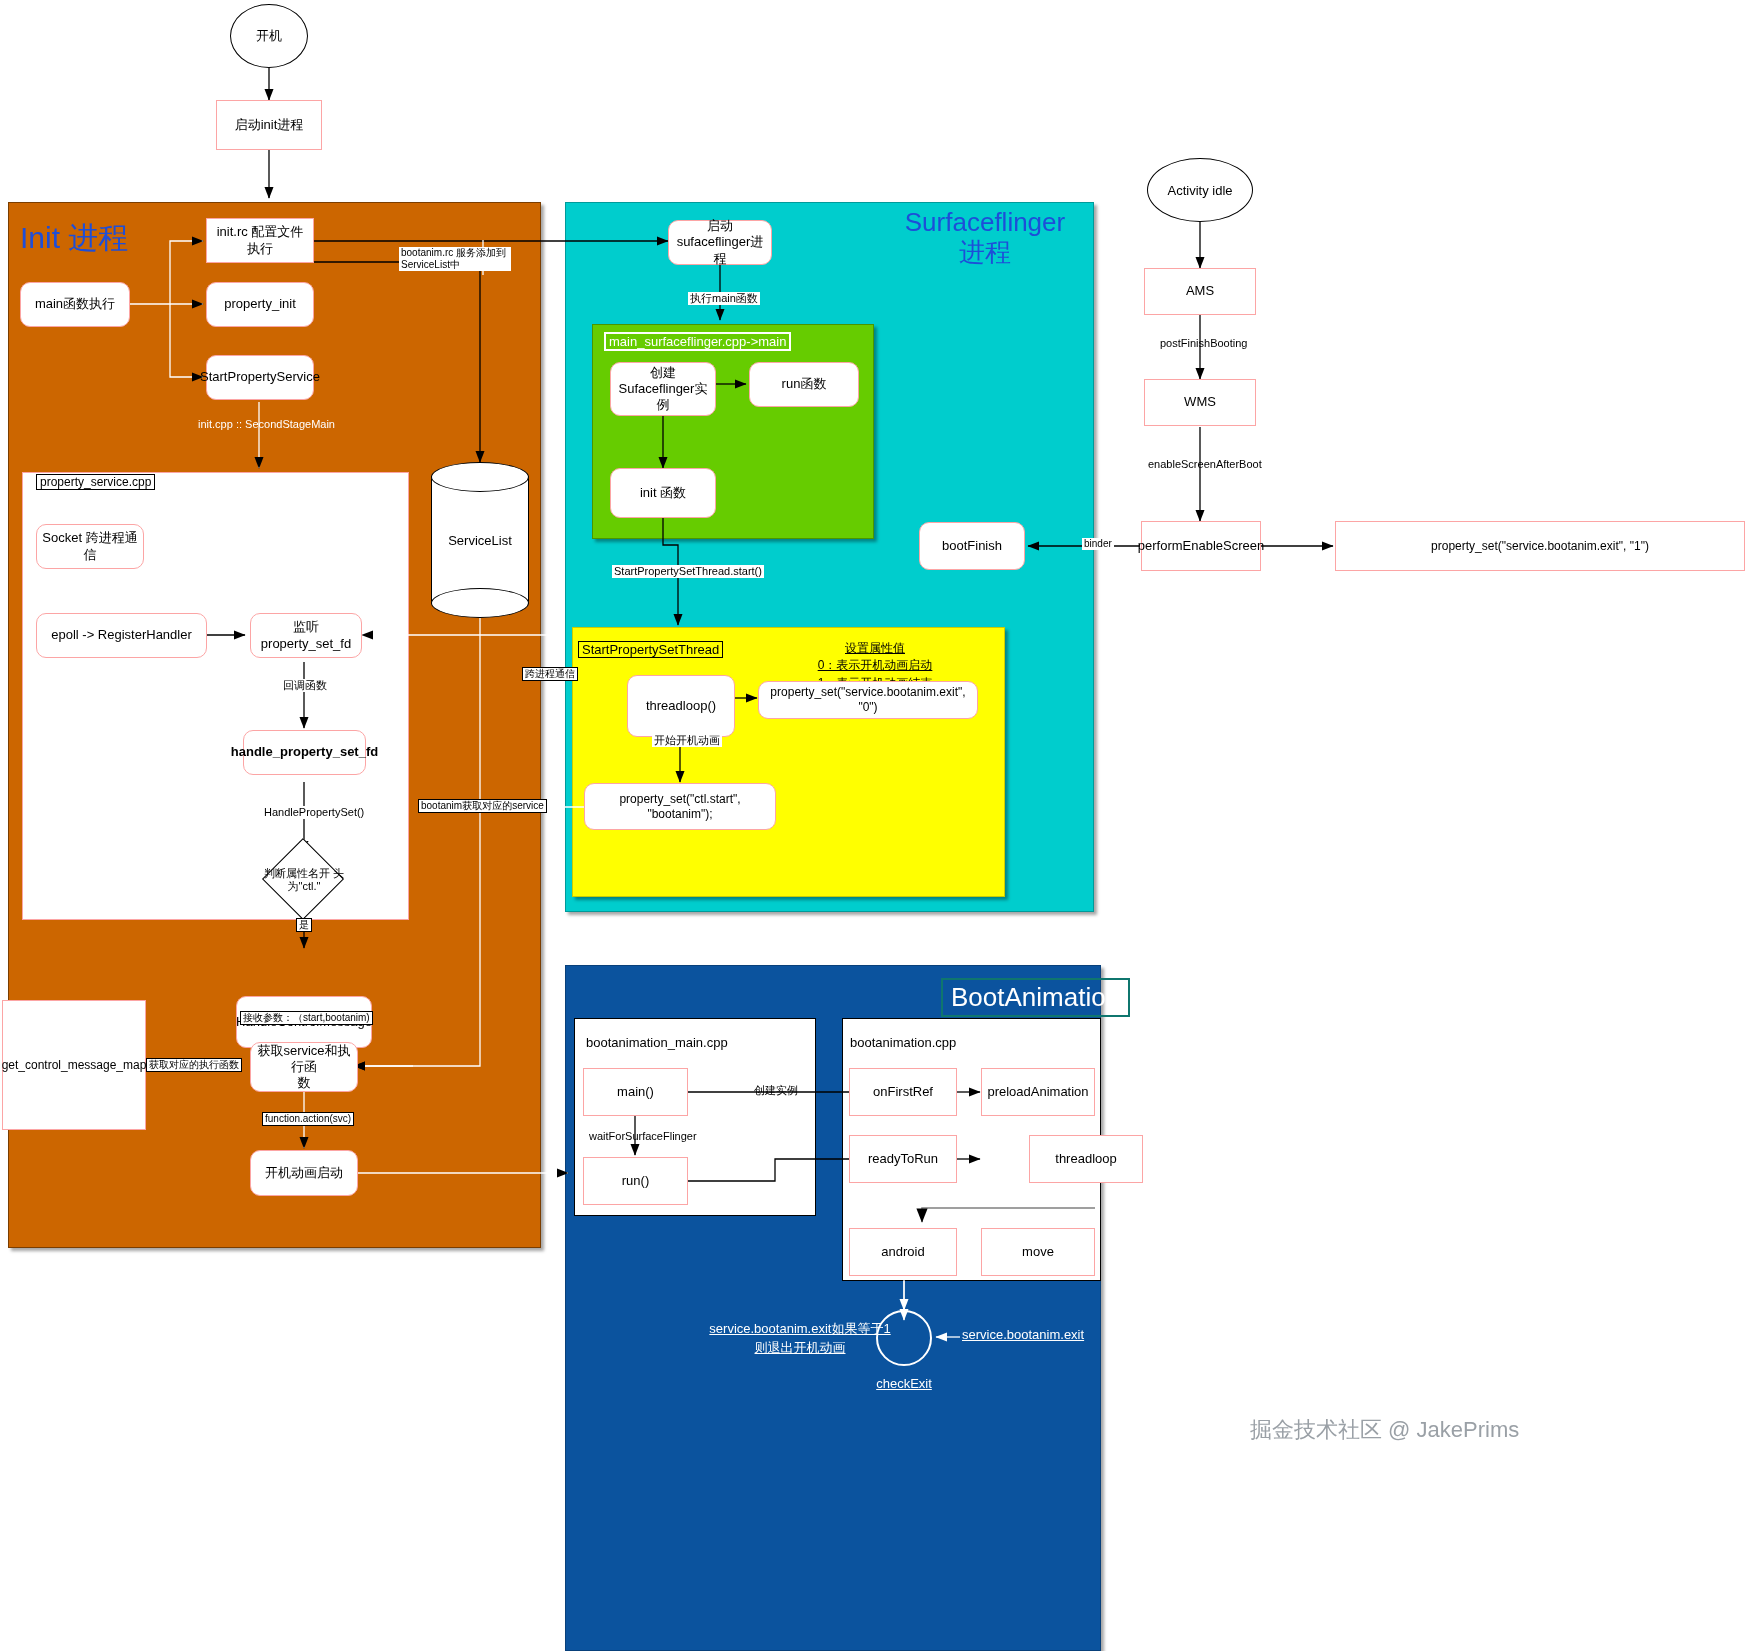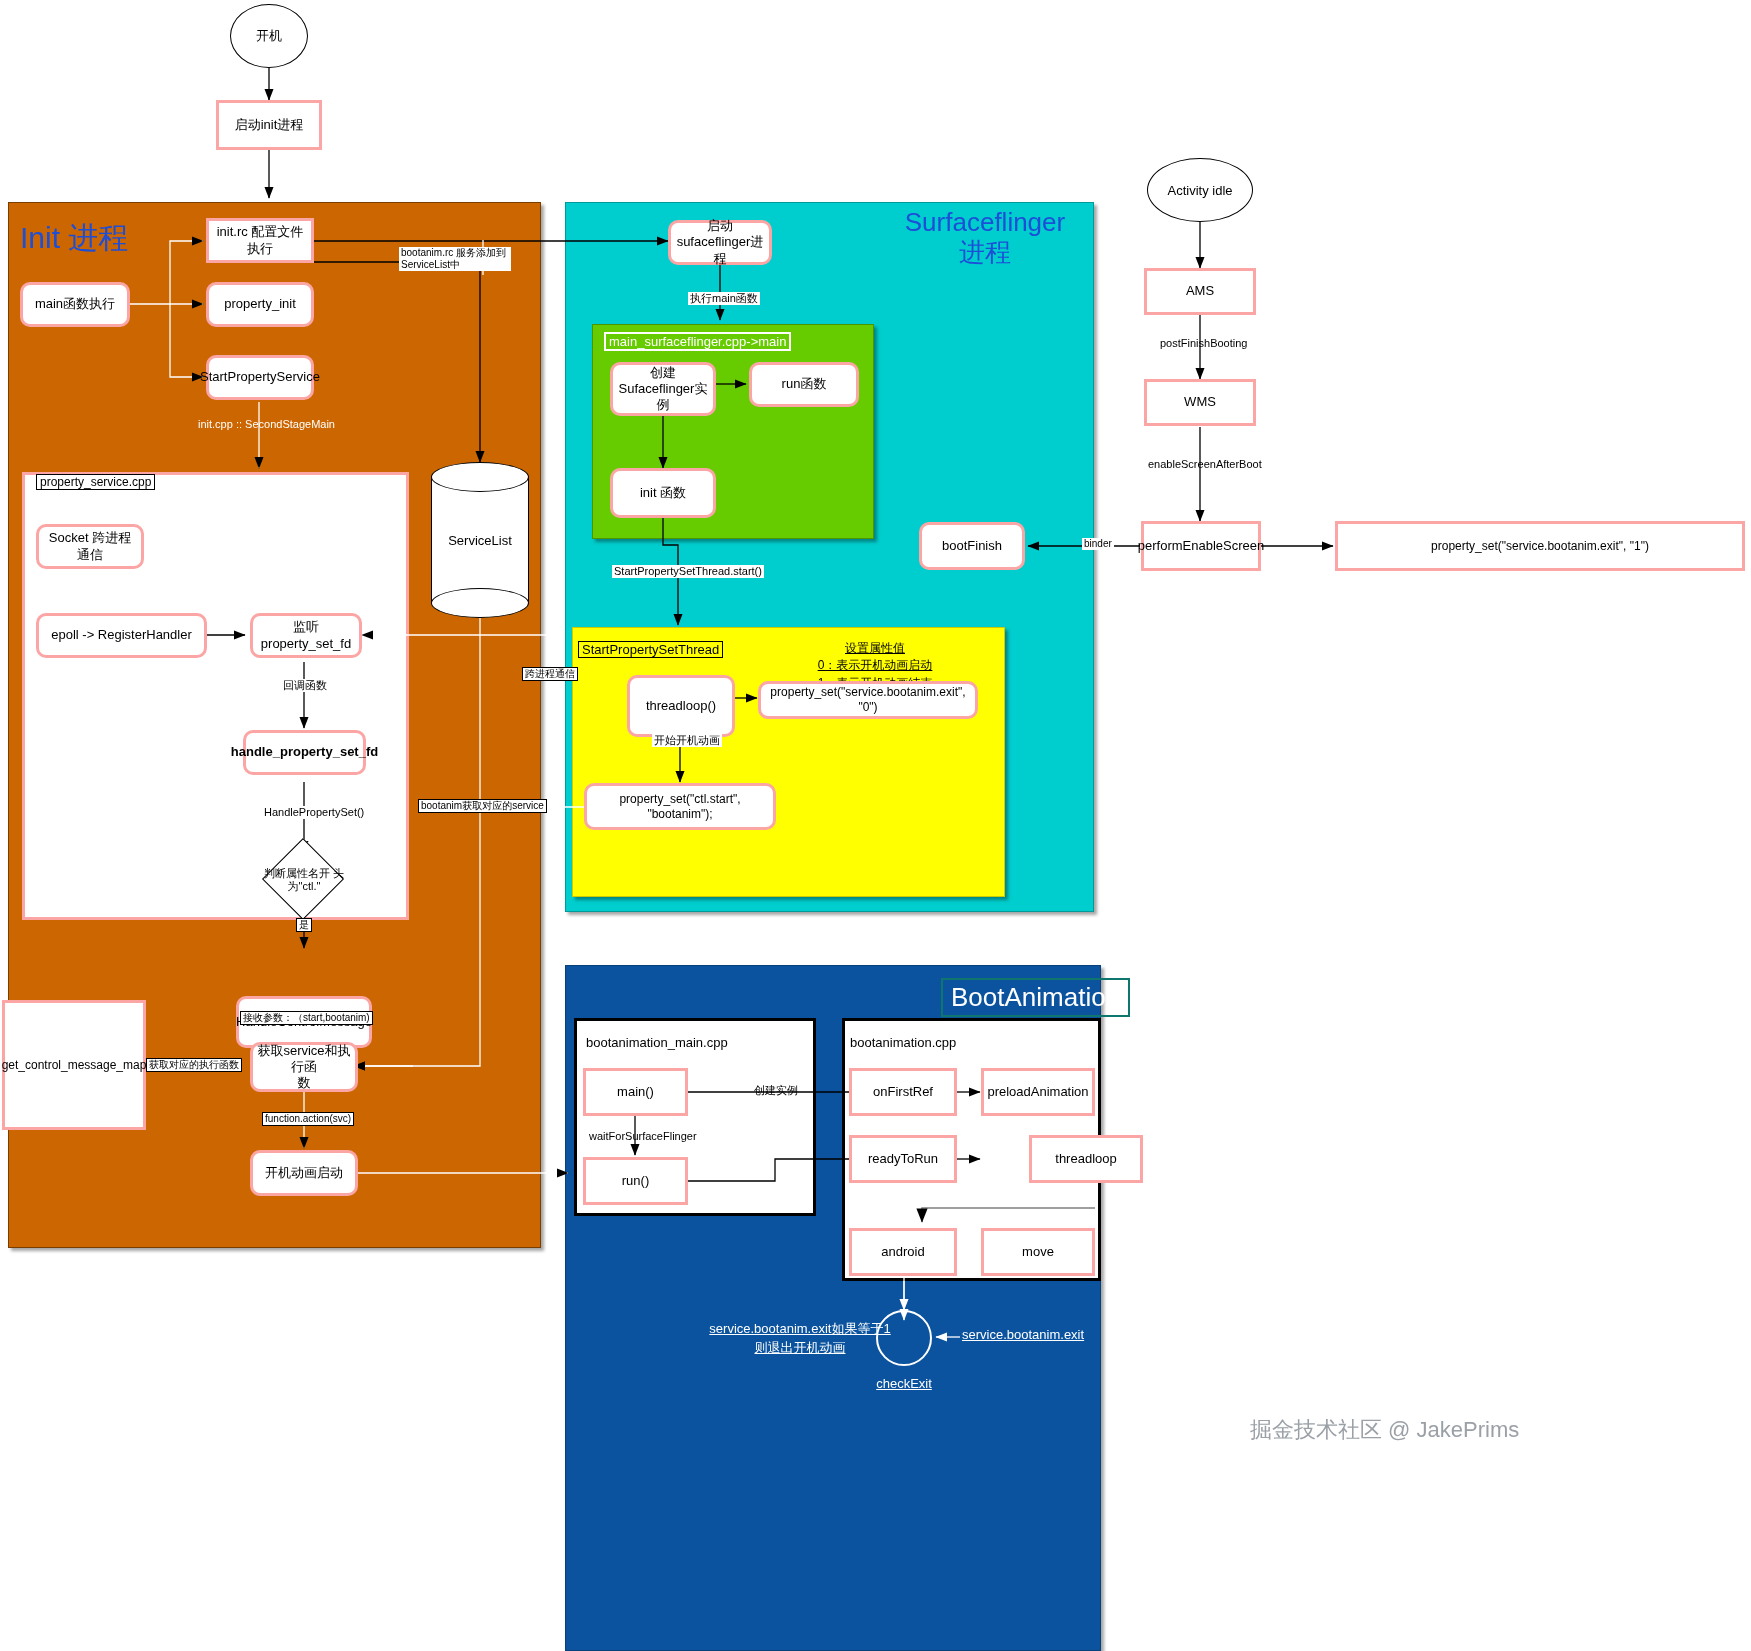--- a/index.html
+++ b/index.html
@@ -1,19 +1,19 @@
 <!DOCTYPE html>
 <html><head>
 <meta charset="utf-8">
 <style>
   html,body{margin:0;padding:0;background:#ffffff;}
   body{font-family:"Liberation Sans","DejaVu Sans",sans-serif;}
   #stage{position:relative;width:1751px;height:1651px;background:#fff;overflow:hidden;}
 
-  .box{position:absolute;box-sizing:border-box;background:#fff;border:3px solid #fca5a5;
+  .box{position:absolute;box-sizing:border-box;background:#fff;border:1px solid #fca5a5;
        display:flex;align-items:center;justify-content:center;text-align:center;
        font-size:13px;color:#000;line-height:1.25;padding:2px 4px;}
   .rbox{border-radius:10px;}
   .ellipse{position:absolute;box-sizing:border-box;background:#fff;border:1px solid #000;
        border-radius:50%;display:flex;align-items:center;justify-content:center;
        text-align:center;font-size:13px;color:#000;}
   .diamond{position:absolute;box-sizing:border-box;background:#fff;border:1px solid #000;
        transform:rotate(45deg);}
   .diamond-label{position:absolute;display:flex;align-items:center;justify-content:center;
        text-align:center;font-size:11px;color:#000;line-height:1.15;}

